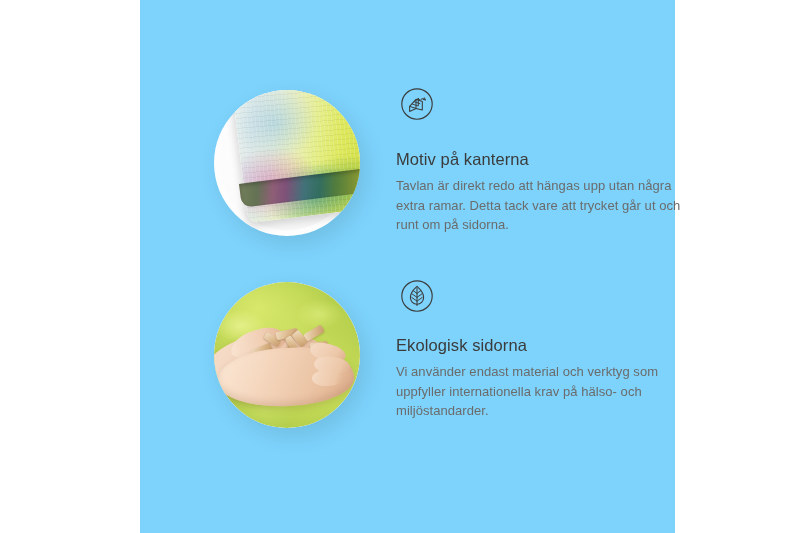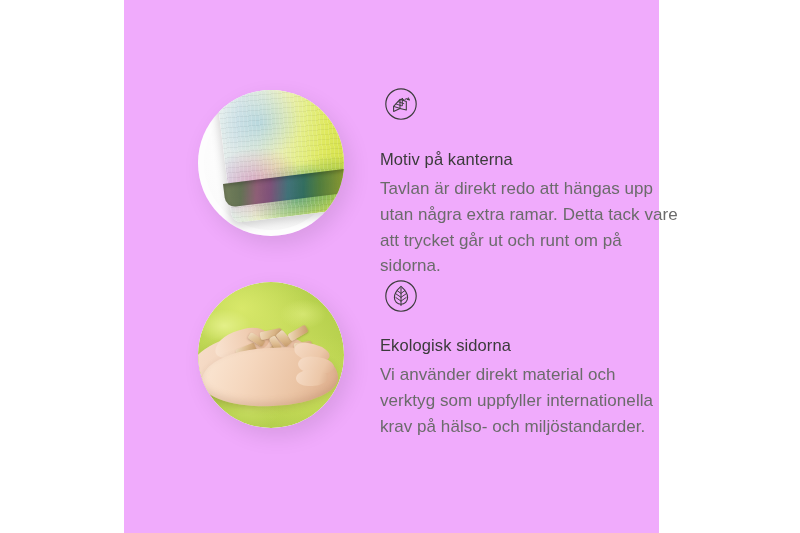--- a/index.html
+++ b/index.html
@@ -17,25 +17,25 @@
   #root {
     position: relative;
     width: 800px;
     height: 533px;
     background: #ffffff;
   }
 
   
   .panel {
     position: absolute;
-    left: 124px;
+    left: 140px;
     top: 0;
     width: 535px;
     height: 533px;
-    background: #f0abfc;
+    background: #7dd3fc;
   }
 
   
   .feature {
     position: absolute;
   }
   .feature-1 { left: 0px;  top: 76px;  }
   .feature-2 { left: 0px;  top: 268px; }
 
   
@@ -230,21 +230,21 @@
     font-family: "Liberation Sans", sans-serif;
     font-size: 16.5px;
     font-weight: 400;
     color: #3b3b3b;
     letter-spacing: 0.1px;
     line-height: 1.15;
   }
   .feature-desc {
     margin: 0;
     font-family: "Liberation Sans", sans-serif;
-    font-size: 17px;
+    font-size: 13px;
     font-weight: 400;
     color: #6b6b6b;
     line-height: 1.52;
     letter-spacing: 0.05px;
   }
   .feature-2 .text-block { top: 68px; width: 290px; }
 </style>
 </head>
 <body>
 
@@ -322,18 +322,18 @@
           <path d="M20 10.4 C24.6 14.4 26.6 18.2 26.6 21.4 C26.6 25.4 23.6 28.3 20 28.3 C16.4 28.3 13.4 25.4 13.4 21.4 C13.4 18.2 15.4 14.4 20 10.4 Z" stroke="#3b3b3b" stroke-width="1.1" fill="none" stroke-linejoin="round"></path>
           <path d="M20 12.1 L20 29.6" stroke="#3b3b3b" stroke-width="1.0" stroke-linecap="round"></path>
           <path d="M20 17.4 L16.1 14.6 M20 17.4 L23.9 14.6" stroke="#3b3b3b" stroke-width="0.95" stroke-linecap="round"></path>
           <path d="M20 21.3 L15.0 17.9 M20 21.3 L25.0 17.9" stroke="#3b3b3b" stroke-width="0.95" stroke-linecap="round"></path>
           <path d="M20 25.1 L14.8 21.5 M20 25.1 L25.2 21.5" stroke="#3b3b3b" stroke-width="0.95" stroke-linecap="round"></path>
         </svg>
       </div>
 
       <div class="text-block">
         <h2 class="feature-title">Ekologisk sidorna</h2>
-        <p class="feature-desc">Vi använder direkt material och verktyg som uppfyller internationella krav på hälso- och miljöstandarder.</p>
+        <p class="feature-desc">Vi använder endast material och verktyg som uppfyller internationella krav på hälso- och miljöstandarder.</p>
       </div>
     </div>
 
   </div>
 </div>
 
 </body></html>

